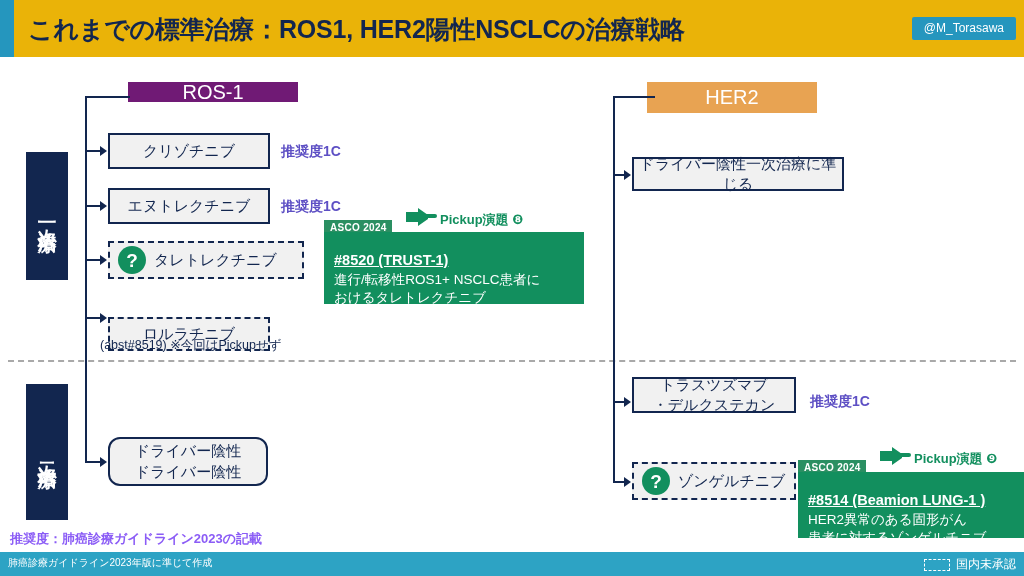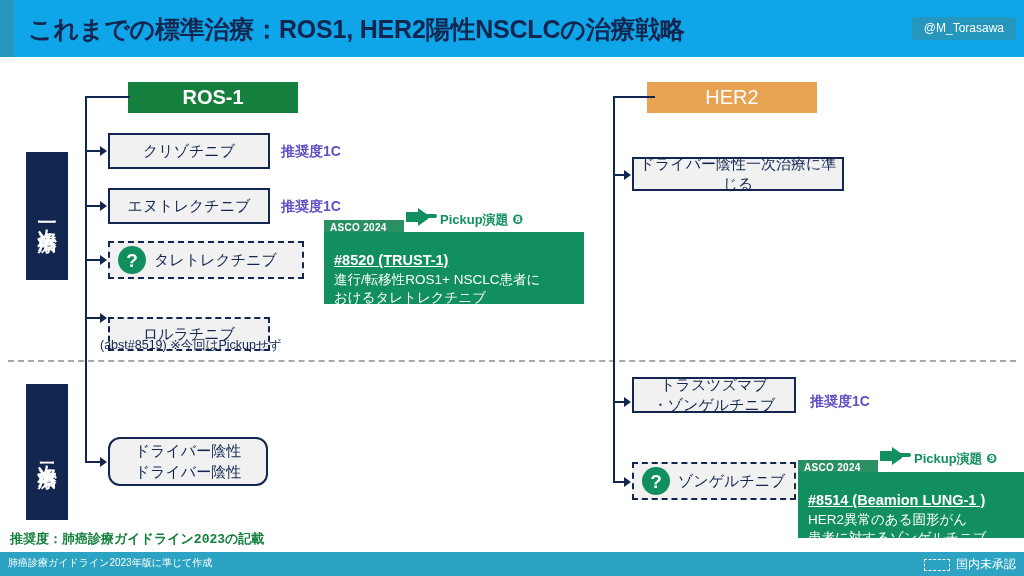--- a/index.html
+++ b/index.html
@@ -2,21 +2,21 @@
 <html><head>
 <meta charset="utf-8">
 <style>
   html,body{margin:0;padding:0;}
   body{
     width:1024px;height:576px;background:#ffffff;overflow:hidden;
     font-family:"Liberation Sans","DejaVu Sans",sans-serif;
     position:relative;
   }
   
-  .header{position:absolute;left:0;top:0;width:1024px;height:57px;background:#0ea5e9;}
+  .header{position:absolute;left:0;top:0;width:1024px;height:57px;background:#eab308;}
   .header-accent{position:absolute;left:0;top:0;width:14px;height:57px;background:#2596be;}
   .header-title{
     position:absolute;left:28px;top:9px;width:830px;height:40px;
     font-size:25px;font-weight:bold;color:#12264f;letter-spacing:-0.2px;
     line-height:40px;white-space:nowrap;
   }
   .handle-badge{
     position:absolute;right:8px;top:17px;height:23px;padding:0 12px;
     background:#2596be;color:#ffffff;font-size:12px;line-height:23px;
     border-radius:2px;white-space:nowrap;
@@ -38,21 +38,21 @@
   .arrow{
     position:absolute;width:0;height:0;
     border-top:5px solid transparent;border-bottom:5px solid transparent;
     border-left:7px solid #12264f;
   }
   
   .group-box{
     position:absolute;color:#ffffff;font-size:20px;
     display:flex;align-items:center;justify-content:center;
   }
-  #grp-ros1{left:128px;top:82px;width:170px;height:31px;background:#15803d;font-weight:bold;}
+  #grp-ros1{left:128px;top:82px;width:170px;height:20px;background:#701a75;}
   #grp-her2{left:647px;top:82px;width:170px;height:31px;background:#e8a352;}
   
   .tx-box{
     position:absolute;background:#f1f1f1;border:2px solid #12264f;
     color:#12264f;font-size:15px;
     display:flex;align-items:center;justify-content:center;text-align:center;
     line-height:1.35;box-sizing:border-box;
   }
   .tx-box.dashed{border:2px dashed #12264f;background:#f1f1f1;}
   .tx-box.with-q{justify-content:flex-start;padding-left:44px;}
@@ -83,21 +83,21 @@
   }
   #note-lorlatinib{left:100px;top:337px;}
   
   .pickup-label{
     position:absolute;color:#128f5e;font-size:13px;font-weight:bold;white-space:nowrap;
   }
   .hand-icon{position:absolute;}
   .asco-tab{
     position:absolute;background:#2a8f62;color:#ffffff;
     font-size:10px;font-weight:bold;letter-spacing:0.3px;
-    padding:2px 17px 2px 6px;white-space:nowrap;
+    padding:2px 5px 2px 6px;white-space:nowrap;
   }
   .callout{
     position:absolute;background:#128f5e;color:#ffffff;
     padding:20px 10px 9px 10px;box-sizing:border-box;
   }
   .callout .c-title{
     font-size:14.5px;font-weight:bold;text-decoration:underline;
     margin-bottom:3px;white-space:nowrap;
   }
   .callout .c-body{font-size:13.5px;line-height:1.35;}
@@ -110,21 +110,21 @@
   #pickup-8514{left:914px;top:450px;}
   #hand-8514{left:878px;top:444px;}
   
   .divider{
     position:absolute;left:8px;top:360px;width:1008px;height:0;
     border-top:2px dashed #a9a9a9;
   }
   
   .foot-note{
     position:absolute;left:10px;top:530px;
-    color:#15803d;font-size:13px;font-weight:bold;white-space:nowrap;font-family:Liberation Mono, monospace;
+    color:#8b5cf6;font-size:13px;font-weight:bold;white-space:nowrap;
   }
   .footer-bar{position:absolute;left:0;top:552px;width:1024px;height:24px;background:#2da3c4;}
   .footer-left{
     position:absolute;left:8px;top:556px;color:#ffffff;font-size:10px;white-space:nowrap;
   }
   .footer-legend{
     position:absolute;right:8px;top:556px;color:#ffffff;font-size:12px;
     display:flex;align-items:center;gap:6px;white-space:nowrap;
   }
   .legend-swatch{
@@ -217,21 +217,21 @@
 <div class="arrow" style="left:624px;top:397px;"></div>
 
 <div class="hline" style="left:613px;top:481px;width:12px;"></div>
 <div class="arrow" style="left:624px;top:477px;"></div>
 
 <div class="tx-box" id="box-her2-first">ドライバー陰性一次治療に準じる</div>
 
 <div class="tx-box" id="box-trastuzumab">
   <div>
     <div>トラスツズマブ</div>
-    <div>・ゾンゲルチニブ</div>
+    <div>・デルクステカン</div>
   </div>
 </div>
 <div class="rec" id="rec-trastuzumab">推奨度1C</div>
 
 <div class="tx-box dashed with-q" id="box-zongertinib">
   <span class="q-icon">?</span>
   <span>ゾンゲルチニブ</span>
 </div>
 
 <svg class="hand-icon" id="hand-8514" width="34" height="24" viewBox="0 0 34 24">

